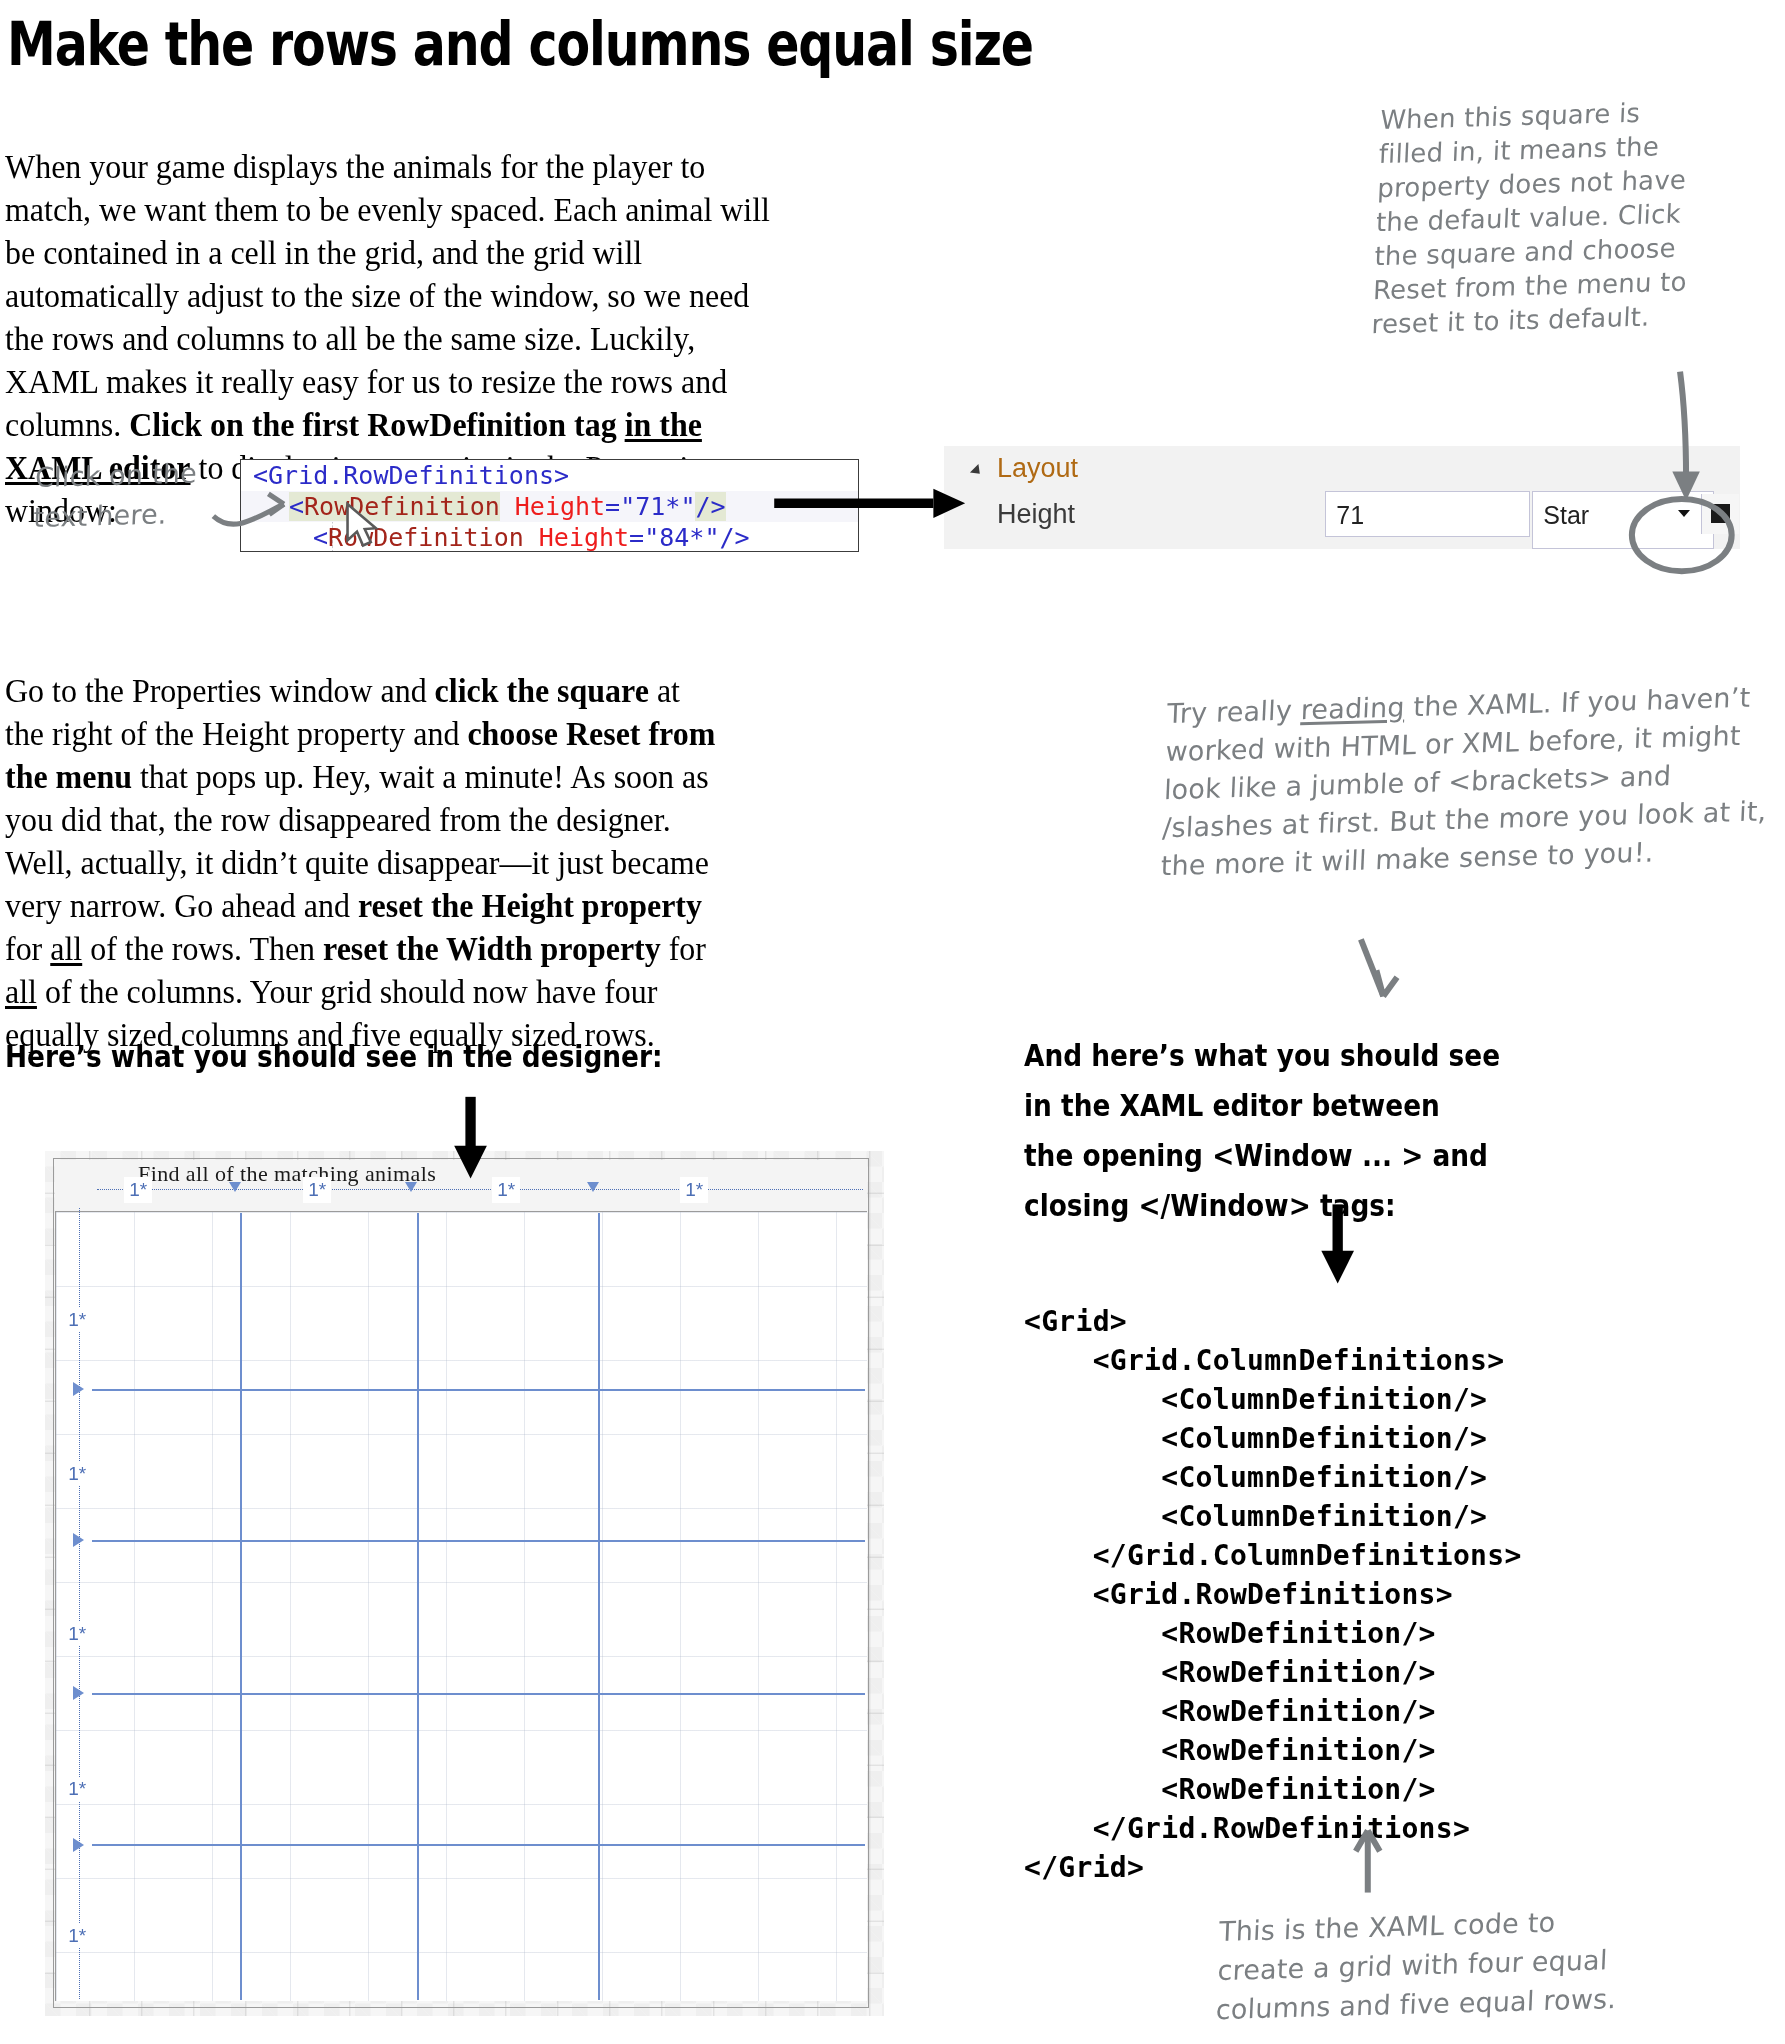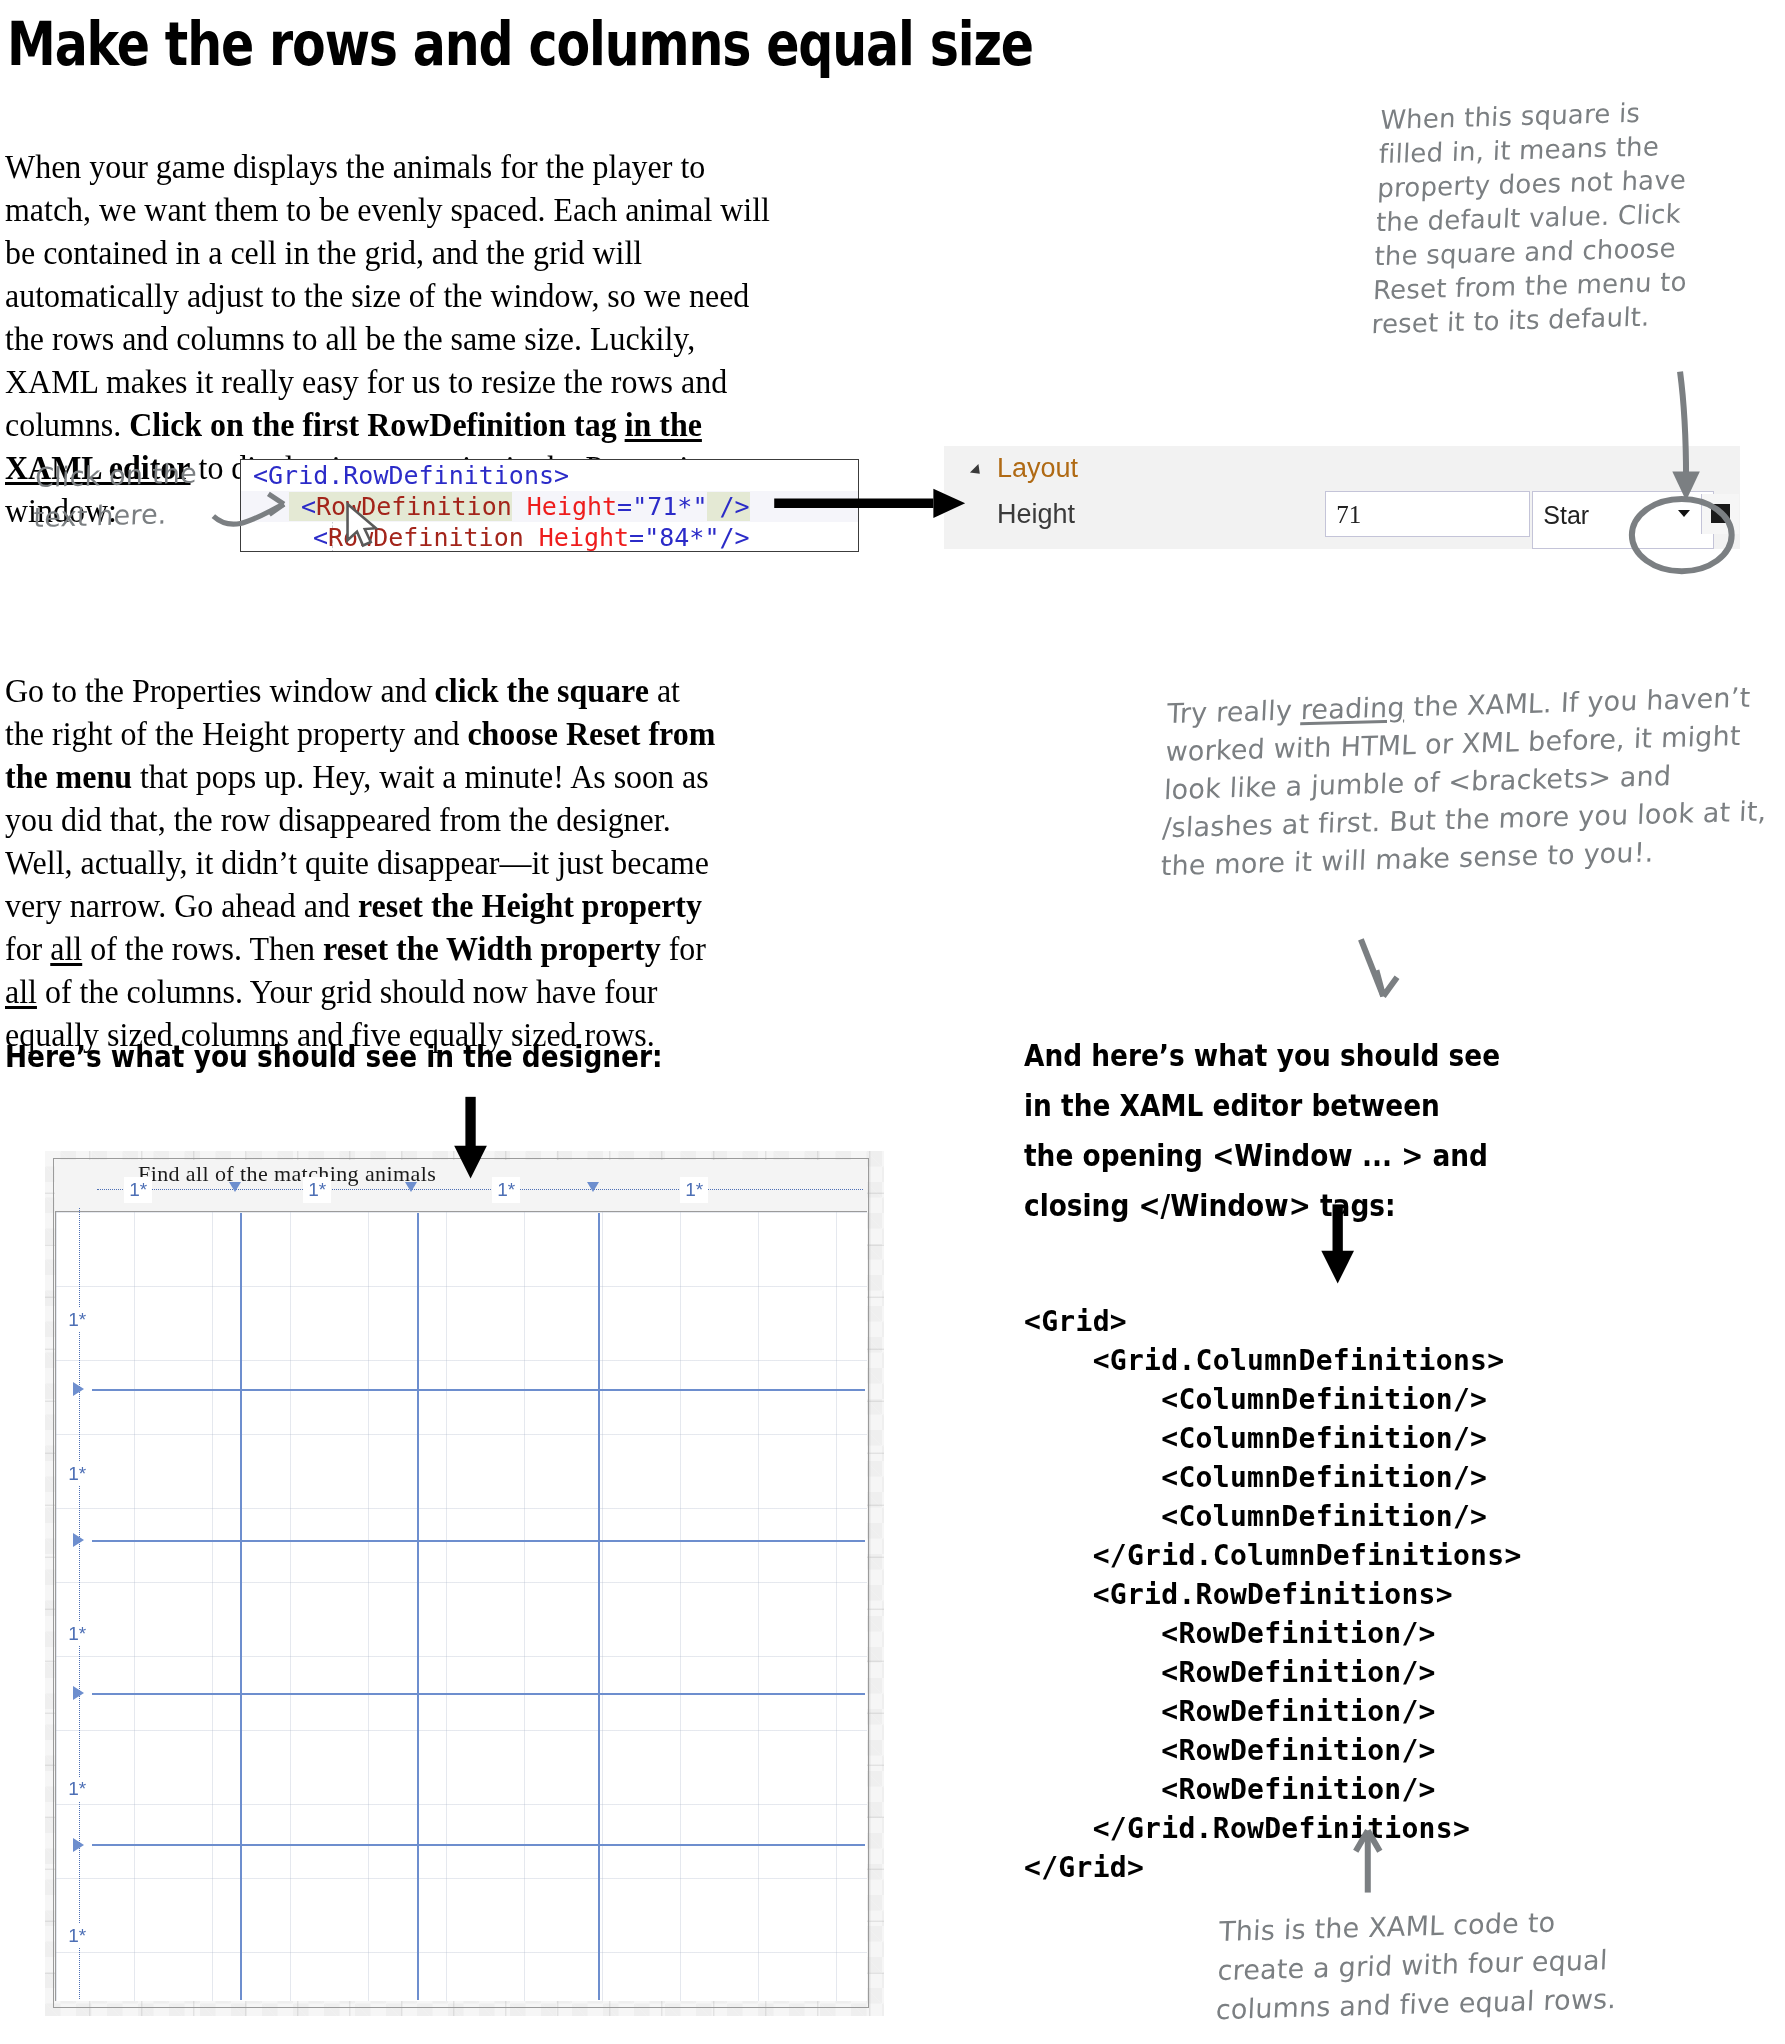--- a/index.html
+++ b/index.html
@@ -106,21 +106,21 @@
   #xline-2 { top: 31px; background: #f5f5fa; }
   #xline-3 { top: 62px; }
   .xindent-guide {
     position: absolute;
     left: 91px;
     top: 31px;
     width: 0;
     height: 62px;
     border-left: 1.7px dashed #c7c7cf;
   }
-  .sel-hl { background: #e4e9d4; padding-left: 12px; }
+  .sel-hl { background: #e4e9d4; }
   .tk-br  { color: #2b2bc8; }
   .tk-el  { color: #a3241a; }
   .tk-at  { color: #ee1c1c; }
   .tk-eq  { color: #2b2bc8; }
   .tk-val { color: #2b2bc8; }
 
   
   #props-window {
     position: absolute;
     left: 944px;
@@ -154,21 +154,20 @@
   #props-height-value {
     position: absolute;
     left: 381px; top: 45px;
     width: 205px; height: 46px;
     background: #fff;
     border: 0.9px solid #c4c4d8;
     box-sizing: border-box;
     font-size: 25px;
     color: #222;
     padding: 8.6px 0 0 10.3px;
-    font-family: Liberation Serif, serif;
   }
   #props-unit-select {
     position: absolute;
     left: 588px; top: 45px;
     width: 182px; height: 58px;
     background: #fff;
     border: 0.9px solid #c4c4d8;
     box-sizing: border-box;
     font-size: 25px;
     color: #222;

